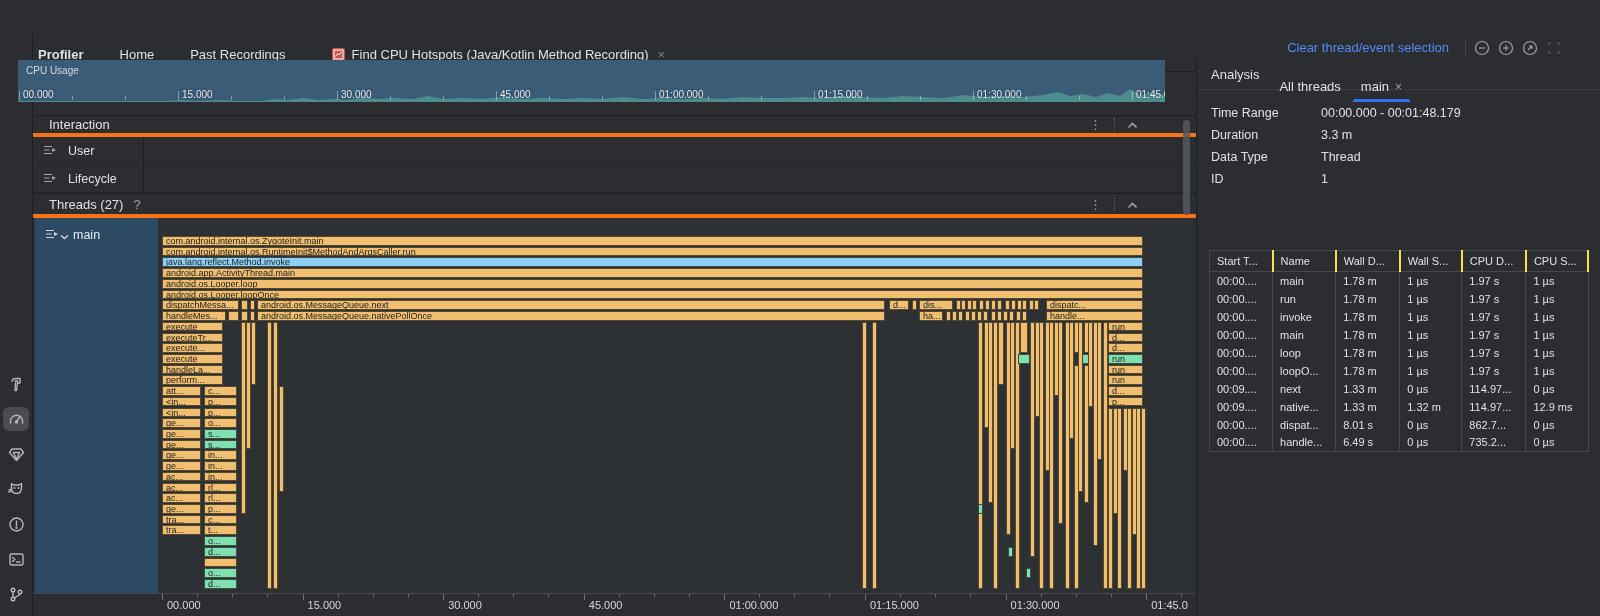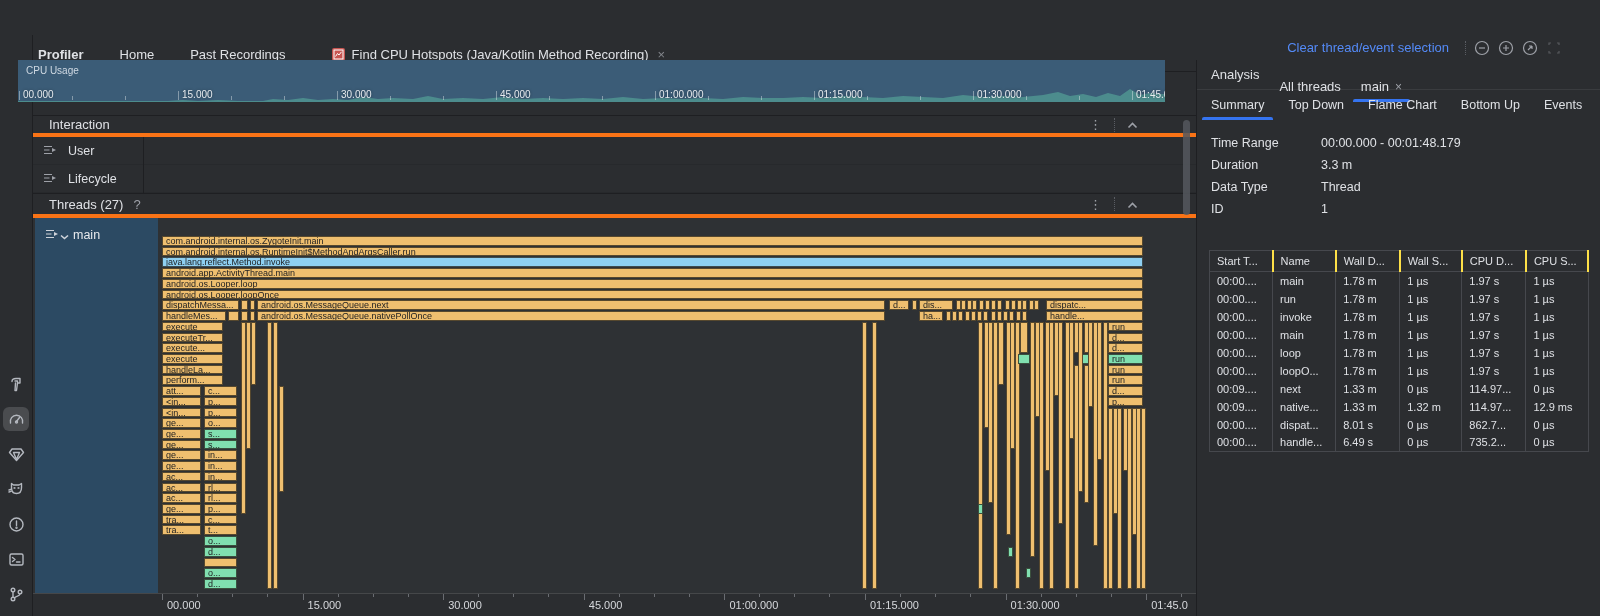--- a/index.html
+++ b/index.html
@@ -499,27 +499,20 @@
     <div class="rp-tabs">
       <span class="panel-label">Analysis</span>
       <span class="rp-tab">
         <span>All threads</span>
       </span>
       <span class="rp-tab active">
         <span>main</span>
         <span class="x">×</span>
       </span>
     </div>
-    <div class="rp-subtabs">
-      <span class="rp-subtab active">Summary</span>
-      <span class="rp-subtab">Top Down</span>
-      <span class="rp-subtab">Flame Chart</span>
-      <span class="rp-subtab">Bottom Up</span>
-      <span class="rp-subtab">Events</span>
-    </div>
     <div id="rp-summary">
       <div class="sum-row">
         <span class="sl">Time Range</span>
         <span class="sv">00:00.000 - 00:01:48.179</span>
       </div>
       <div class="sum-row">
         <span class="sl">Duration</span>
         <span class="sv">3.3 m</span>
       </div>
       <div class="sum-row">

